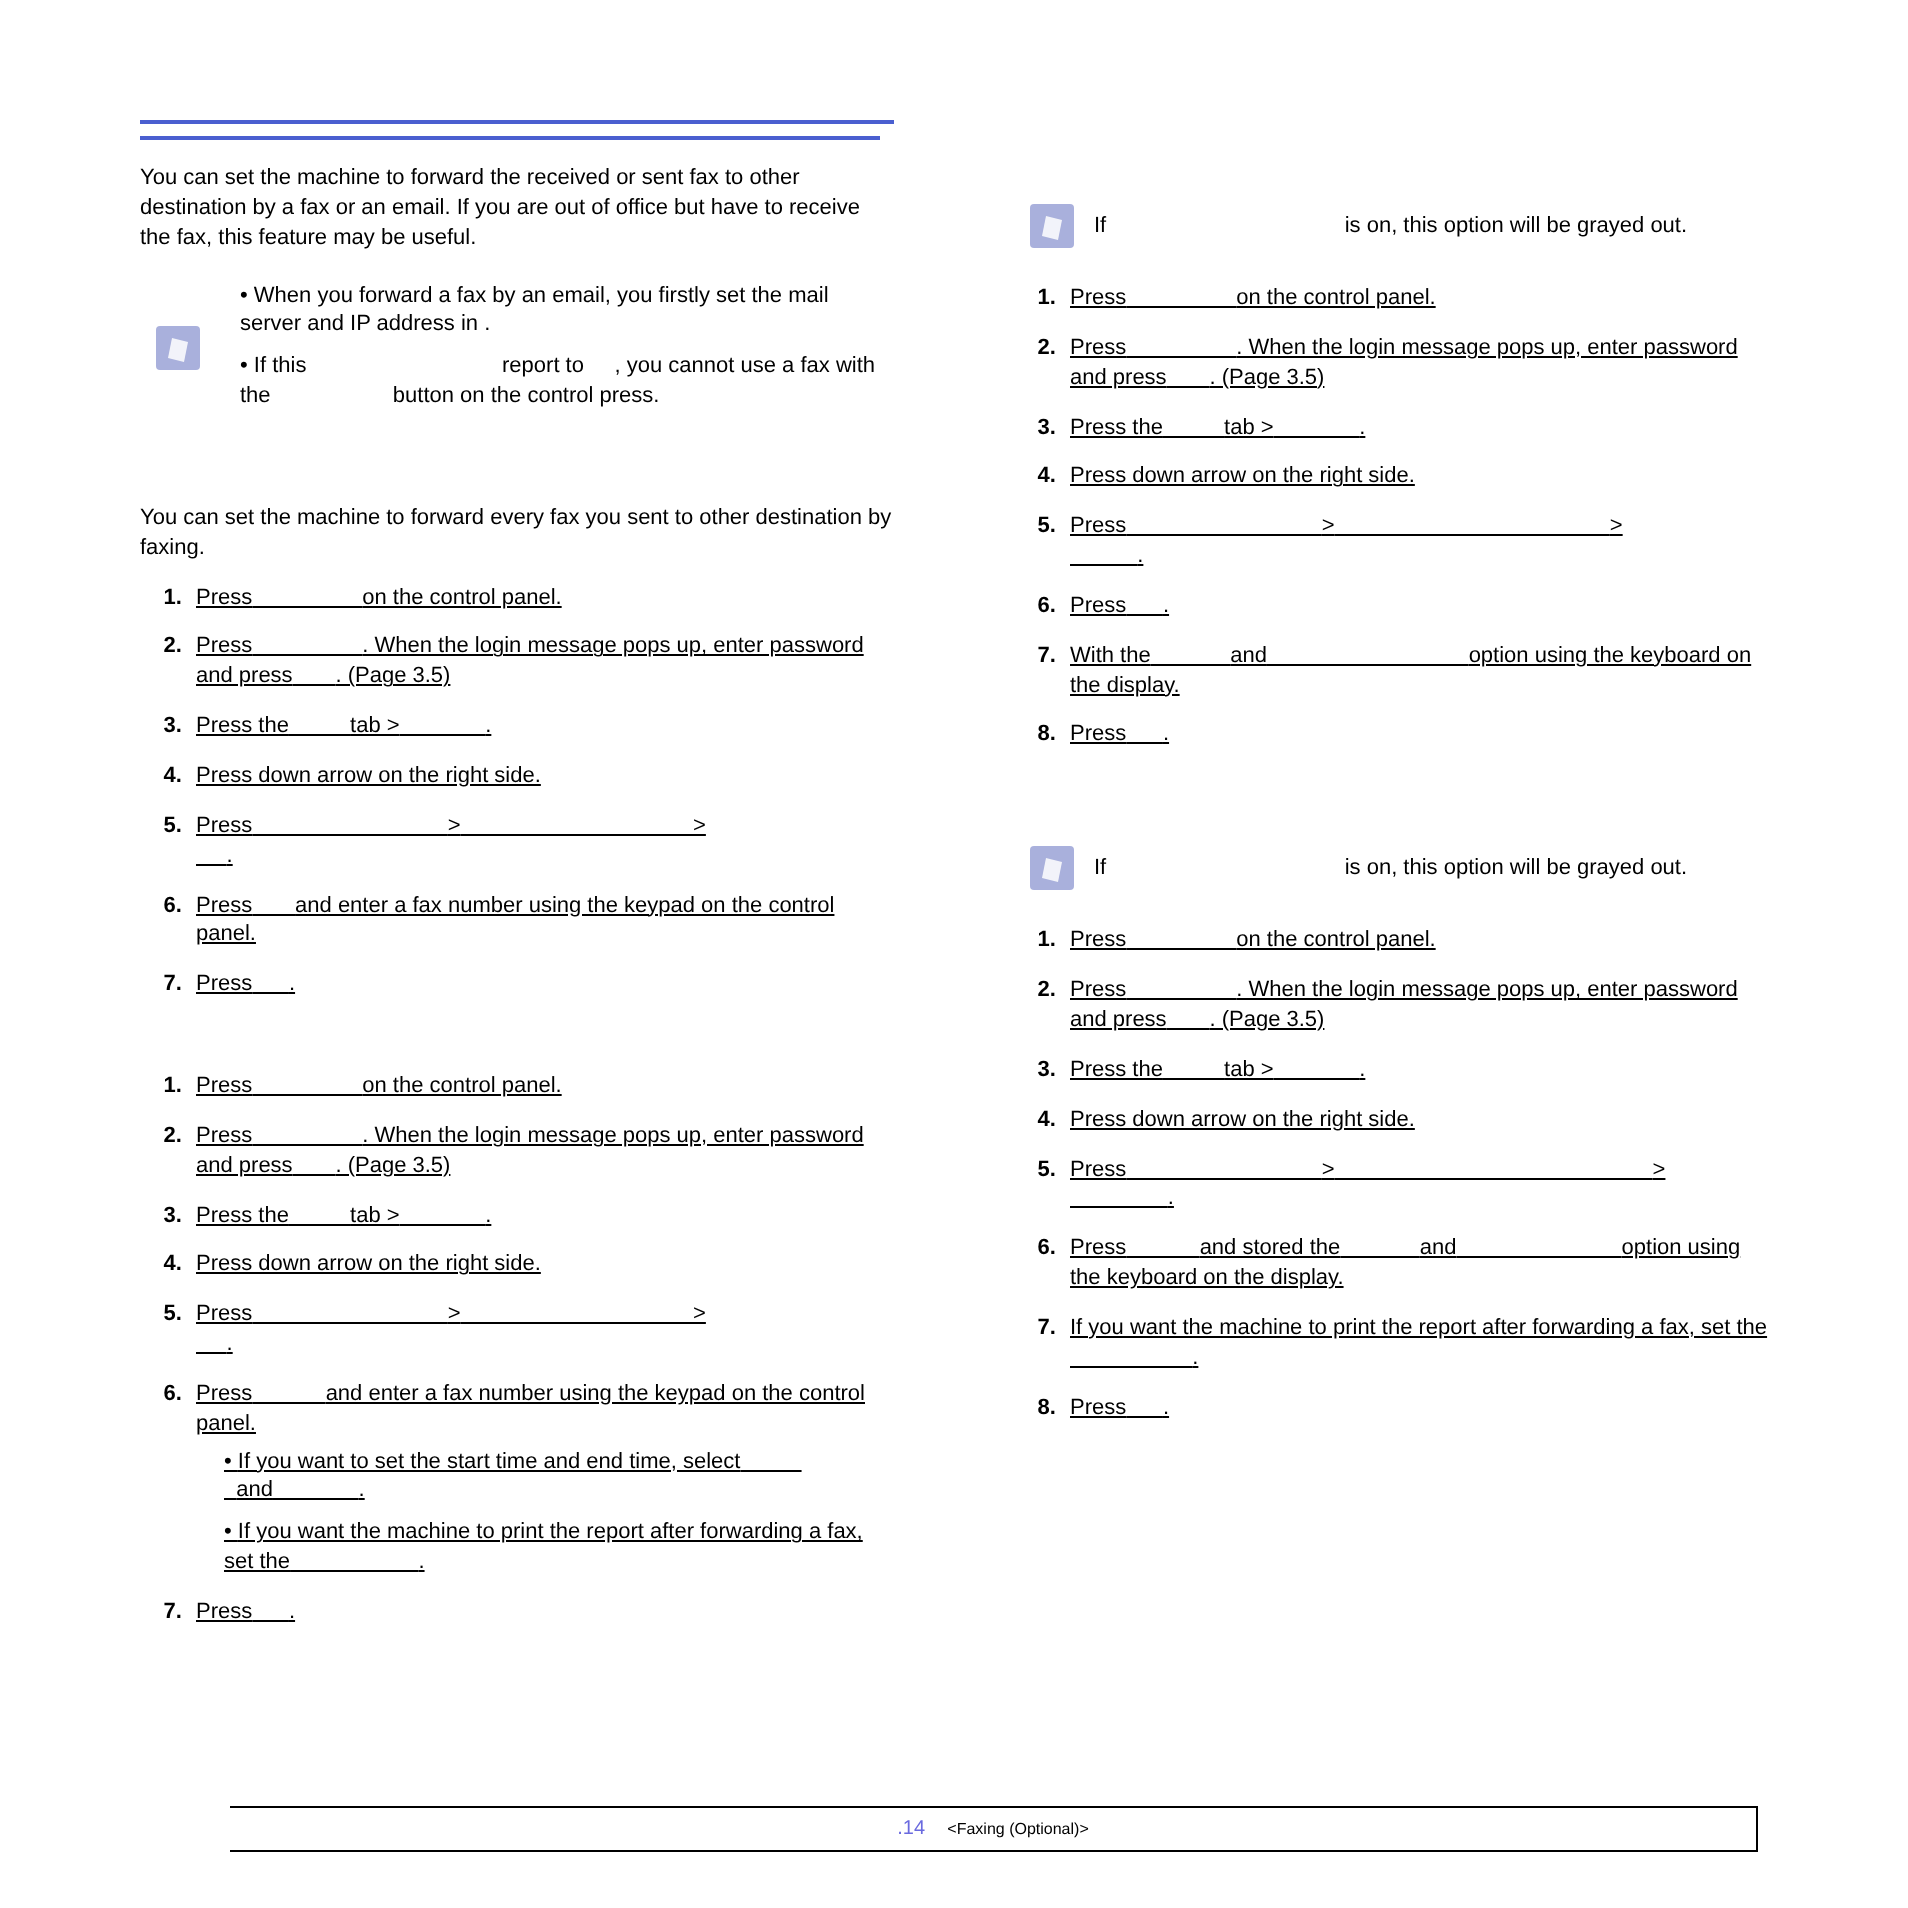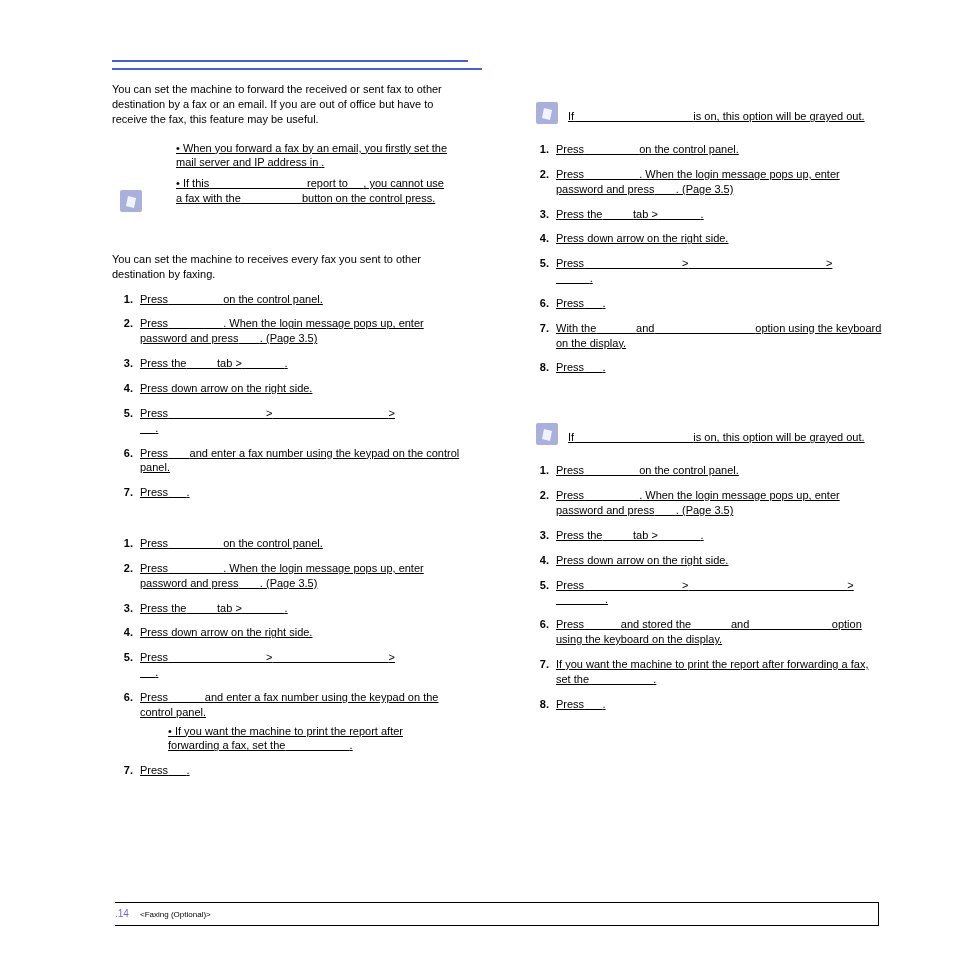--- a/index.html
+++ b/index.html
@@ -8,64 +8,64 @@
     font-family: Arial, Helvetica, sans-serif;
     font-size: 11px;
     color: #000;
     background: #fff;
     width: 954px;
     height: 954px;
     overflow: hidden;
     line-height: 1.35;
   }
   .page {
-    padding: 60px 70px 20px 112px;
+    padding: 60px 70px 20px 70px;
     position: relative;
     box-sizing: border-box;
     height: 954px;
   }
   .cols {
     display: flex;
     gap: 60px;
   }
   .col { flex: 1; min-width: 0; }
   .hr-blue { height: 2px; background: #4a5fd0; margin-bottom: 6px; }
   .hr-blue-short { height: 2px; background: #4a5fd0; width: 370px; margin-bottom: 12px; }
   p { margin: 0 0 10px 0; }
-  .note-box { display: flex; align-items: flex-end; margin: 10px 0 18px 8px; text-decoration: underline; }
+  .note-box { display: flex; align-items: center; margin: 10px 0 18px 8px; }
   .note-icon {
     width: 22px; height: 22px;
     background: #a9b0dc;
     border-radius: 2px;
     margin-right: 10px;
     flex: 0 0 22px;
     display: inline-flex;
     align-items: center;
     justify-content: center;
     color: #fff;
     font-size: 14px;
   }
   .note-text { flex: 1; }
   ol { margin: 6px 0 14px 0; padding-left: 24px; text-decoration: underline; }
   ol li { margin: 0 0 10px 0; padding-left: 4px; }
   ol li::marker { font-weight: bold; }
-  ul.bul { list-style: none; margin: 4px 16px; padding-left: 8px; }
+  ul.bul { list-style: none; margin: 4px 2px; padding-left: 8px; }
   ul.bul li { margin: 0 0 6px 0; }
   ul.bul li::before { content: "• "; }
   .subheading { margin: 8px 0 10px 0; min-height: 12px; }
   .footer {
     position: absolute;
     bottom: 28px;
     left: 115px;
     right: 75px;
     border-top: 1px solid #000;
     border-bottom: 1px solid #000;
     border-right: 1px solid #000;
     padding: 4px 0 4px 0;
-    text-align: left;
+    text-align: center;
     font-size: 10px;
     box-sizing: border-box;
   }
   .footer .pn { color: #6a6adf; font-weight: normal; display: inline; }
   .footer .lbl { display: inline; }
 </style>
 </head>
 <body>
 
 <div class="page">
@@ -98,21 +98,21 @@
               <span>, you cannot use a fax with the</span>
               &nbsp;&nbsp;&nbsp;&nbsp;&nbsp;&nbsp;&nbsp;&nbsp;&nbsp;&nbsp;&nbsp;&nbsp;&nbsp;&nbsp;&nbsp;&nbsp;&nbsp;&nbsp;
               <span>button on the control press.</span>
             </li>
           </ul>
         </div>
       </div>
 
       <div class="subheading"></div>
 
-      <p>You can set the machine to receives every fax you sent to other destination by faxing.</p>
+      <p>You can set the machine to forward every fax you sent to other destination by faxing.</p>
 
       <ol>
         <li>
           <span>Press</span>
           &nbsp;&nbsp;&nbsp;&nbsp;&nbsp;&nbsp;&nbsp;&nbsp;&nbsp;&nbsp;&nbsp;&nbsp;&nbsp;&nbsp;&nbsp;&nbsp;
           <span>on the control panel.</span>
         </li>
         <li>
           <span>Press</span>
           &nbsp;&nbsp;&nbsp;&nbsp;&nbsp;&nbsp;&nbsp;&nbsp;&nbsp;&nbsp;&nbsp;&nbsp;&nbsp;&nbsp;&nbsp;&nbsp;
@@ -178,20 +178,28 @@
           <span>&gt;</span>
           &nbsp;&nbsp;&nbsp;&nbsp;&nbsp;&nbsp;&nbsp;&nbsp;&nbsp;&nbsp;&nbsp;&nbsp;&nbsp;&nbsp;&nbsp;&nbsp;&nbsp;&nbsp;&nbsp;&nbsp;&nbsp;&nbsp;&nbsp;&nbsp;&nbsp;&nbsp;&nbsp;&nbsp;&nbsp;&nbsp;&nbsp;&nbsp;&nbsp;&nbsp;&nbsp;&nbsp;
           <span>&gt;</span>
           <br>&nbsp;&nbsp;&nbsp;&nbsp;&nbsp;<span>.</span>
         </li>
         <li>
           <span>Press</span>
           &nbsp;&nbsp;&nbsp;&nbsp;&nbsp;&nbsp;&nbsp;&nbsp;&nbsp;&nbsp;
           <span>and enter a fax number using the keypad on the control panel.</span>
           <ul class="bul">
+            <li>
+              <span>If you want to set the start time and end time, select</span>
+              &nbsp;&nbsp;&nbsp;&nbsp;&nbsp;&nbsp;&nbsp;&nbsp;&nbsp;
+              <br>&nbsp;
+              <span>and</span>
+              &nbsp;&nbsp;&nbsp;&nbsp;&nbsp;&nbsp;&nbsp;&nbsp;&nbsp;&nbsp;&nbsp;&nbsp;
+              <span>.</span>
+            </li>
             <li>
               <span>If you want the machine to print the report after forwarding a fax, set the</span>
               &nbsp;&nbsp;&nbsp;&nbsp;&nbsp;&nbsp;&nbsp;&nbsp;&nbsp;&nbsp;&nbsp;&nbsp;&nbsp;&nbsp;&nbsp;&nbsp;&nbsp;&nbsp;&nbsp;
               <span>.</span>
             </li>
           </ul>
         </li>
         <li>
           <span>Press</span>
           &nbsp;&nbsp;&nbsp;&nbsp;

